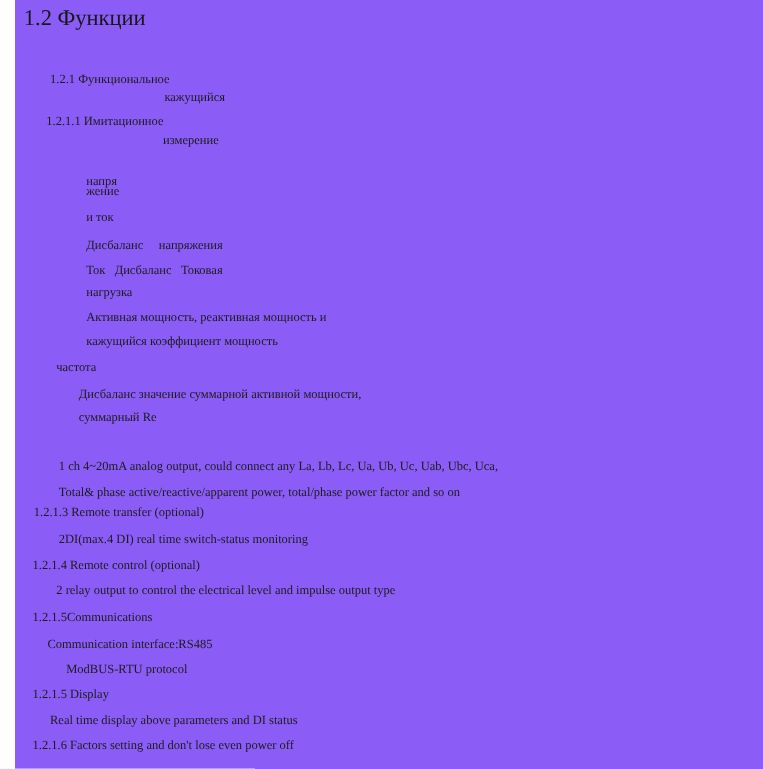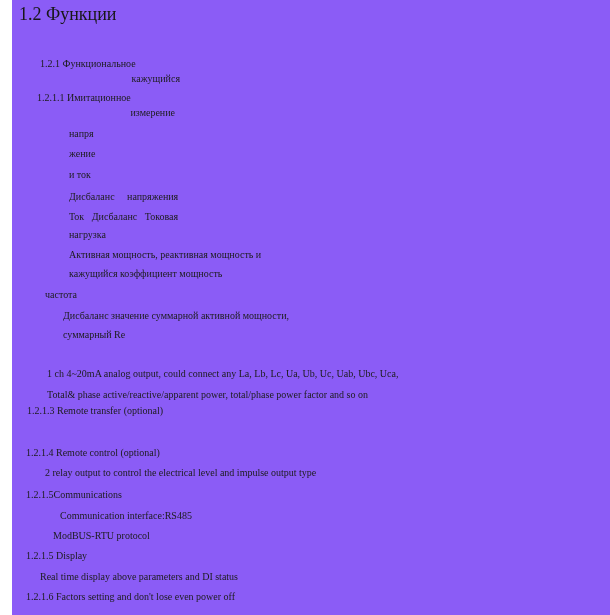--- a/index.html
+++ b/index.html
@@ -39,41 +39,42 @@
 
 <div class="page">
 
   <div class="heading">1.2 Функции</div>
 
   <div class="ln" style="left:28px; top:56px;">1.2.1 Функциональное</div>
   <div class="ln ra" style="left:28px; top:71px; width:140px;">кажущийся</div>
   <div class="ln" style="left:25px; top:90px;">1.2.1.1 Имитационное</div>
   <div class="ln ra" style="left:25px; top:105px; width:138px;">измерение</div>
 
-  <div class="ln" style="left:57px; top:126px;text-align:right;">напря</div>
+  <div class="ln" style="left:57px; top:138px;text-align:right;">напря</div>
   <div class="ln" style="left:57px; top:146px;">жение</div>
   <div class="ln" style="left:57px; top:167px;">и ток</div>
   <div class="ln" style="left:57px; top:209px;">Ток   Дисбаланс   Токовая</div>
   <div class="ln" style="left:57px; top:189px;">Дисбаланс     напряжения</div>
   <div class="ln" style="left:57px; top:227px;">нагрузка</div>
   <div class="ln" style="left:57px; top:247px;">Активная мощность, реактивная мощность и</div>
   <div class="ln" style="left:57px; top:266px;">кажущийся коэффициент мощность</div>
   <div class="ln" style="left:33px; top:287px;">частота</div>
   <div class="ln" style="left:51px; top:308px;">Дисбаланс значение суммарной активной мощности,</div>
   <div class="ln" style="left:51px; top:327px;">суммарный Re</div>
 
   <div class="ln" style="left:35px; top:366px;">1 ch 4~20mA analog output, could connect any La, Lb, Lc, Ua, Ub, Uc, Uab, Ubc, Uca,</div>
   <div class="ln" style="left:35px; top:387px;">Total&amp; phase active/reactive/apparent power, total/phase power factor and so on</div>
 
   <div class="ln" style="left:15px; top:403px;">1.2.1.3 Remote transfer (optional)</div>
+  <div class="ln" style="left:35px; top:424px;">2DI(max.4 DI) real time switch-status monitoring</div>
 
   <div class="ln" style="left:14px; top:445px;">1.2.1.4 Remote control (optional)</div>
   <div class="ln" style="left:33px; top:465px;">2 relay output to control the electrical level and impulse output type</div>
 
   <div class="ln" style="left:14px; top:487px;">1.2.1.5Communications</div>
-  <div class="ln" style="left:48px; top:508px;">Communication interface:RS485</div>
+  <div class="ln" style="left:26px; top:508px;">Communication interface:RS485</div>
   <div class="ln" style="left:41px; top:528px;">ModBUS-RTU protocol</div>
 
   <div class="ln" style="left:14px; top:548px;">1.2.1.5 Display</div>
   <div class="ln" style="left:28px; top:569px;">Real time display above parameters and DI status</div>
 
   <div class="ln" style="left:14px; top:589px;">1.2.1.6 Factors setting and don't lose even power off</div>
 </div>
 
 </body></html>

